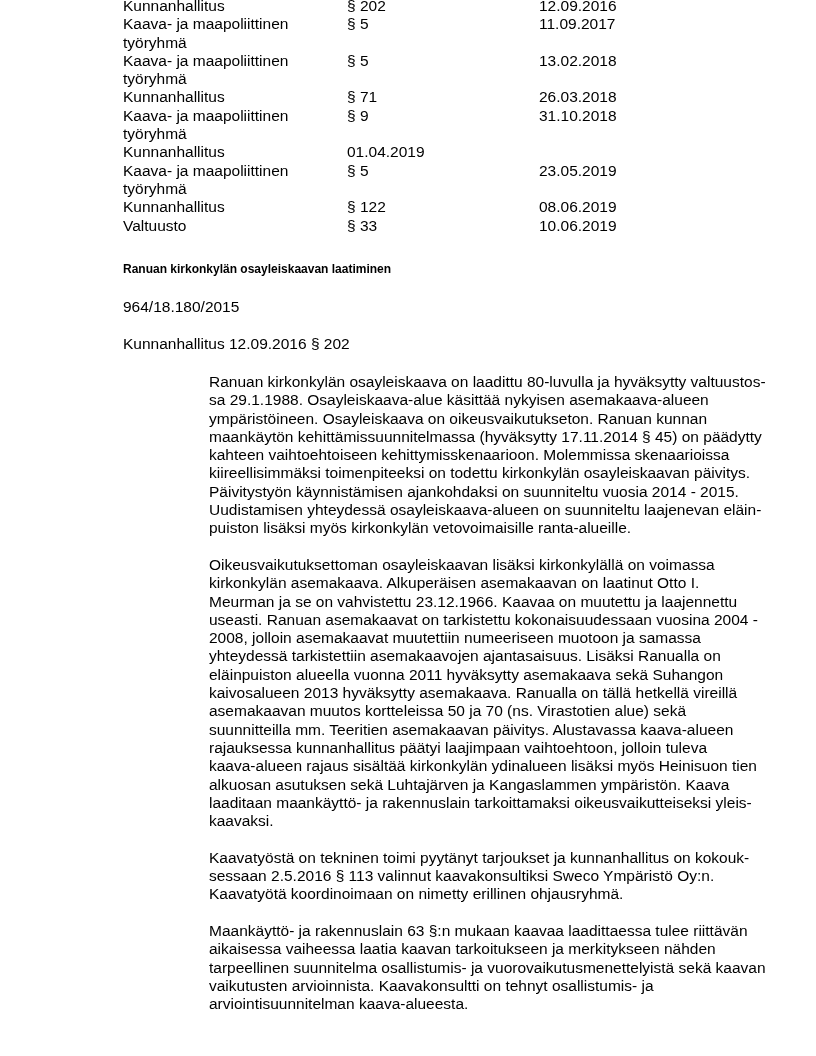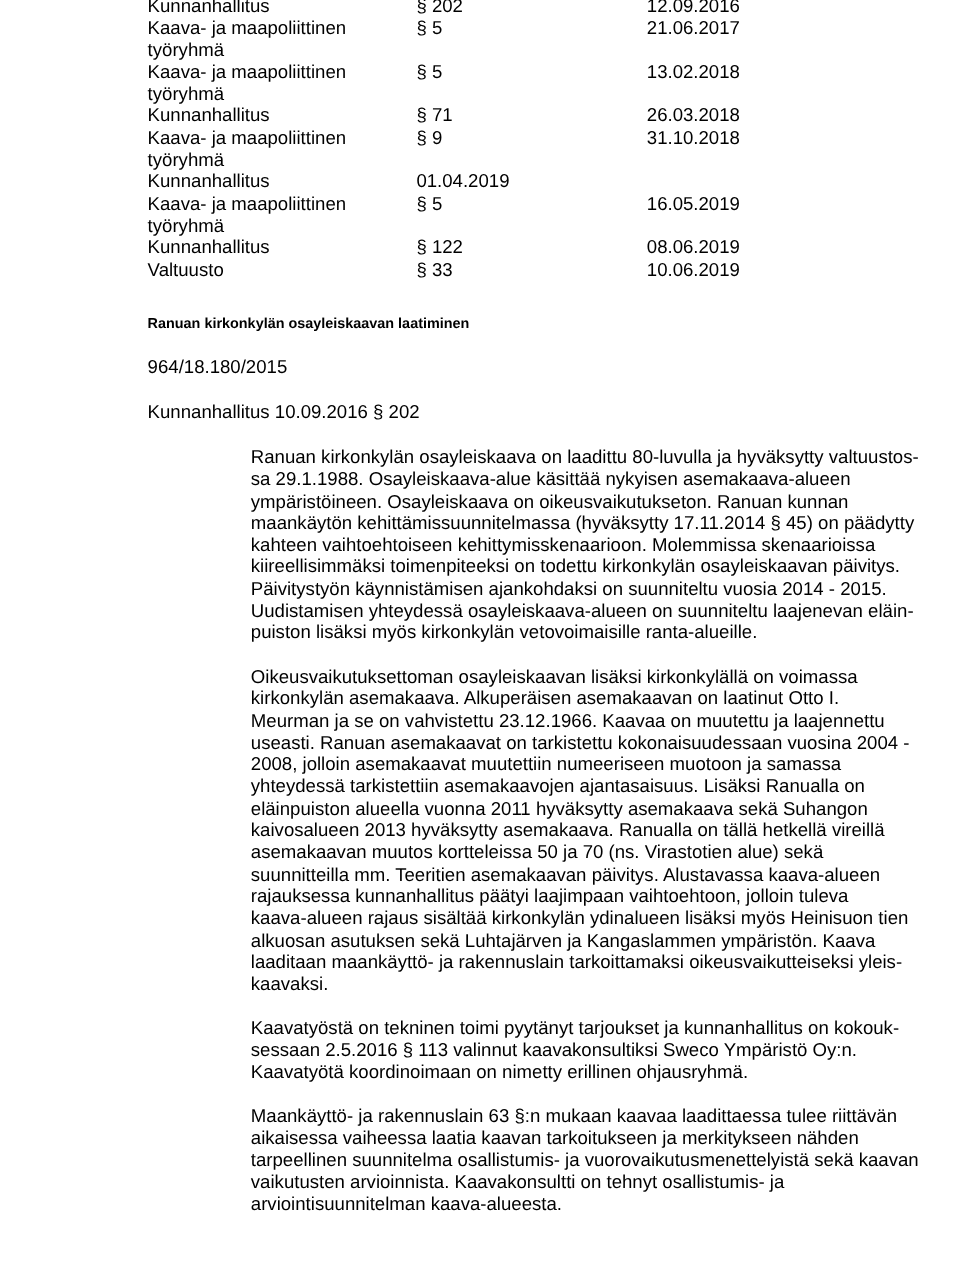--- a/index.html
+++ b/index.html
@@ -30,21 +30,21 @@
   <div class="history">
     <div class="hrow">
       <div class="body" style="white-space:pre-line">Kunnanhallitus</div>
       <div class="para">§ 202</div>
       <div class="date">12.09.2016</div>
     </div>
     <div class="hrow">
       <div class="body" style="white-space:pre-line">Kaava- ja maapoliittinen
 työryhmä</div>
       <div class="para">§ 5</div>
-      <div class="date">21.06.2017</div>
+      <div class="date">11.09.2017</div>
     </div>
     <div class="hrow">
       <div class="body" style="white-space:pre-line">Kaava- ja maapoliittinen
 työryhmä</div>
       <div class="para">§ 5</div>
       <div class="date">13.02.2018</div>
     </div>
     <div class="hrow">
       <div class="body" style="white-space:pre-line">Kunnanhallitus</div>
       <div class="para">§ 71</div>
@@ -57,37 +57,37 @@
       <div class="date">31.10.2018</div>
     </div>
     <div class="hrow">
       <div class="body" style="white-space:pre-line">Kunnanhallitus</div>
       <div class="date">01.04.2019</div>
     </div>
     <div class="hrow">
       <div class="body" style="white-space:pre-line">Kaava- ja maapoliittinen
 työryhmä</div>
       <div class="para">§ 5</div>
-      <div class="date">16.05.2019</div>
+      <div class="date">23.05.2019</div>
     </div>
     <div class="hrow">
       <div class="body" style="white-space:pre-line">Kunnanhallitus</div>
       <div class="para">§ 122</div>
       <div class="date">08.06.2019</div>
     </div>
     <div class="hrow">
       <div class="body" style="white-space:pre-line">Valtuusto</div>
       <div class="para">§ 33</div>
       <div class="date">10.06.2019</div>
     </div>
   </div>
 
   <h1 class="title">Ranuan kirkonkylän osayleiskaavan laatiminen</h1>
   <div class="diary">964/18.180/2015</div>
-  <div class="meeting">Kunnanhallitus 10.09.2016 § 202</div>
+  <div class="meeting">Kunnanhallitus 12.09.2016 § 202</div>
 
   <div class="content">
     <p>Ranuan kirkonkylän osayleiskaava on laadittu 80-luvulla ja hyväksytty valtuustos-
 sa 29.1.1988. Osayleiskaava-alue käsittää nykyisen asemakaava-alueen
 ympäristöineen. Osayleiskaava on oikeusvaikutukseton. Ranuan kunnan
 maankäytön kehittämissuunnitelmassa (hyväksytty 17.11.2014 § 45) on päädytty
 kahteen vaihtoehtoiseen kehittymisskenaarioon. Molemmissa skenaarioissa
 kiireellisimmäksi toimenpiteeksi on todettu kirkonkylän osayleiskaavan päivitys.
 Päivitystyön käynnistämisen ajankohdaksi on suunniteltu vuosia 2014 - 2015.
 Uudistamisen yhteydessä osayleiskaava-alueen on suunniteltu laajenevan eläin-

